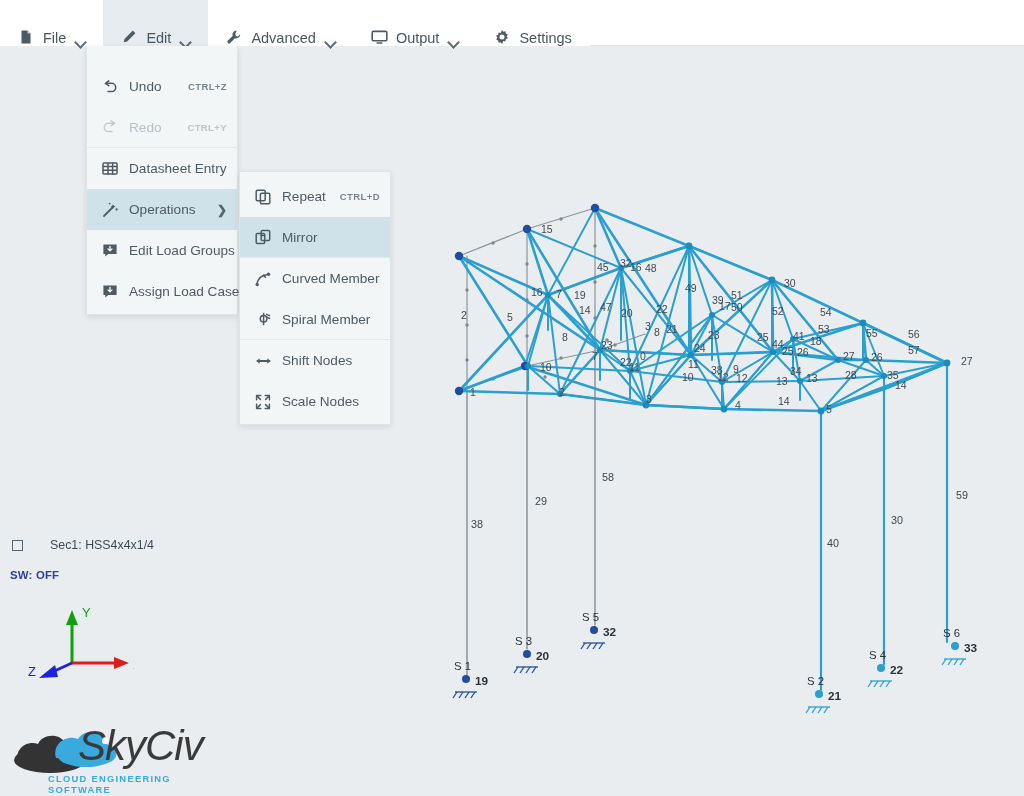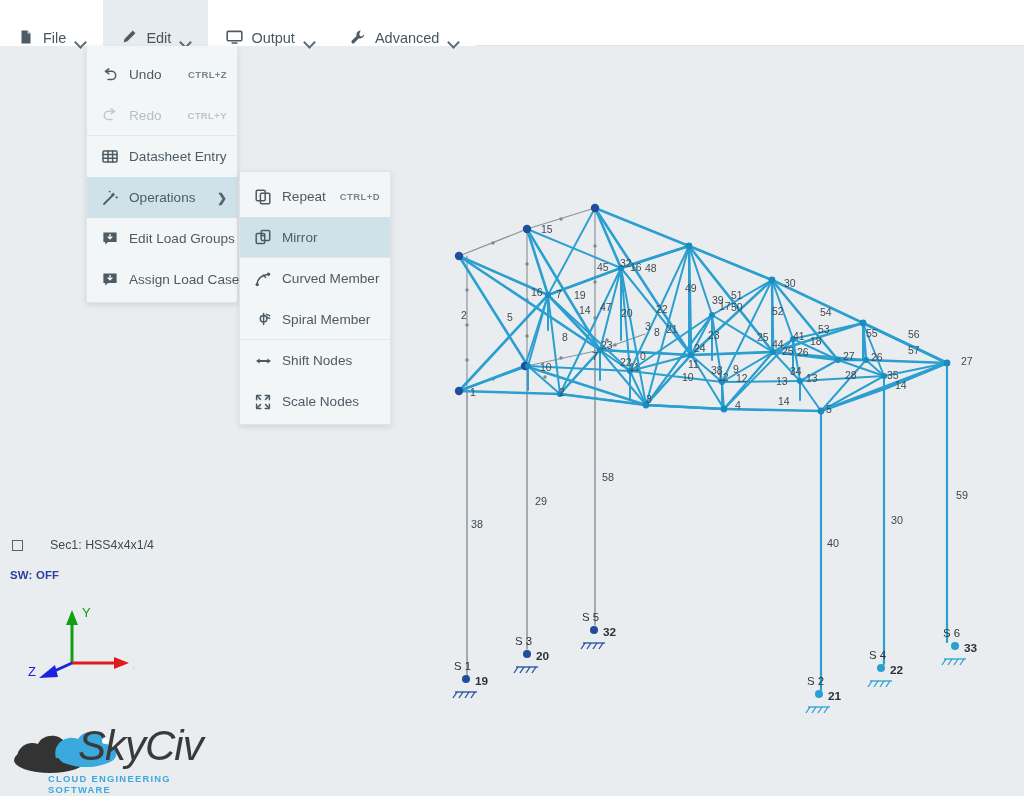--- a/index.html
+++ b/index.html
@@ -58,21 +58,21 @@
   
   #edit-menu {
     position: absolute;
     top: 46px; left: 86px;
     width: 152px;
     background: #f3f6f7;
     border: 1px solid #dfe4e7;
     border-top: none;
     box-shadow: 0 2px 6px rgba(0,0,0,0.10);
     z-index: 50;
-    padding: 8px 0 2px 0;
+    padding: 20px 0 2px 0;
   }
   #ops-menu {
     position: absolute;
     top: 171px; left: 239px;
     width: 152px;
     background: #f3f6f7;
     border: 1px solid #dfe4e7;
     box-shadow: 0 2px 6px rgba(0,0,0,0.10);
     z-index: 50;
     padding: 4px 0 2px 0;
@@ -179,36 +179,45 @@
         <span class="mb-icon">
           <svg width="16" height="16" viewBox="0 0 16 16">
             <path d="M11.8 1.6l2.6 2.6-8.3 8.3-3.4.8.8-3.4z" fill="#4d5b64"></path>
           </svg>
         </span>
         <span class="mb-label">Edit</span>
         <span class="caret"></span>
       </div>
       <div class="menubar-item">
         <span class="mb-icon">
+          <svg width="16" height="16" viewBox="0 0 16 16">
+            <path d="M10.6 1.6a4 4 0 00-4 5.3L1.9 11.6a1.6 1.6 0 002.3 2.3l4.7-4.7a4 4 0 005.3-4l-2.3 2.3-2-.6-.6-2z" fill="#4d5b64"></path>
+          </svg>
+        </span>
+        <span class="mb-label">Advanced</span>
+        <span class="caret"></span>
+      </div>
+      <div class="menubar-item">
+        <span class="mb-icon">
           <svg width="17" height="16" viewBox="0 0 17 16">
             <rect x="1.2" y="2.4" width="14.6" height="9.4" rx="1" fill="none" stroke="#4d5b64" stroke-width="1.6"></rect>
             <rect x="5.5" y="13.3" width="6" height="1.5" rx=".6" fill="#4d5b64"></rect>
           </svg>
         </span>
         <span class="mb-label">Output</span>
         <span class="caret"></span>
       </div>
       <div class="menubar-item">
         <span class="mb-icon">
           <svg width="16" height="16" viewBox="0 0 16 16">
-            <path d="M10.6 1.6a4 4 0 00-4 5.3L1.9 11.6a1.6 1.6 0 002.3 2.3l4.7-4.7a4 4 0 005.3-4l-2.3 2.3-2-.6-.6-2z" fill="#4d5b64"></path>
-          </svg>
-        </span>
-        <span class="mb-label">Advanced</span>
-        <span class="caret"></span>
+            <path d="M8 .8l1.2 1.9 2.2-.5.4 2.2 2 .9-1.1 2 1.1 2-2 .9-.4 2.2-2.2-.5L8 15.2l-1.2-1.9-2.2.5-.4-2.2-2-.9 1.1-2-1.1-2 2-.9.4-2.2 2.2.5z" fill="#4d5b64"></path>
+            <circle cx="8" cy="8" r="2.5" fill="#ffffff"></circle>
+          </svg>
+        </span>
+        <span class="mb-label">Settings</span>
       </div>
     </div>
 
   <div id="edit-menu">
       <div class="menu-row">
         <span class="menu-ico">
           <svg width="16" height="14" viewBox="0 0 16 14">
             <path d="M4.5 3.2H9.5a4.2 4.2 0 010 8.4H6" stroke="currentColor" fill="none" stroke-width="1.5" stroke-linecap="round" stroke-linejoin="round"></path>
             <path d="M6.8 .9L3.4 3.3l3.4 2.4" stroke="currentColor" fill="none" stroke-width="1.5" stroke-linecap="round" stroke-linejoin="round"></path>
           </svg>

